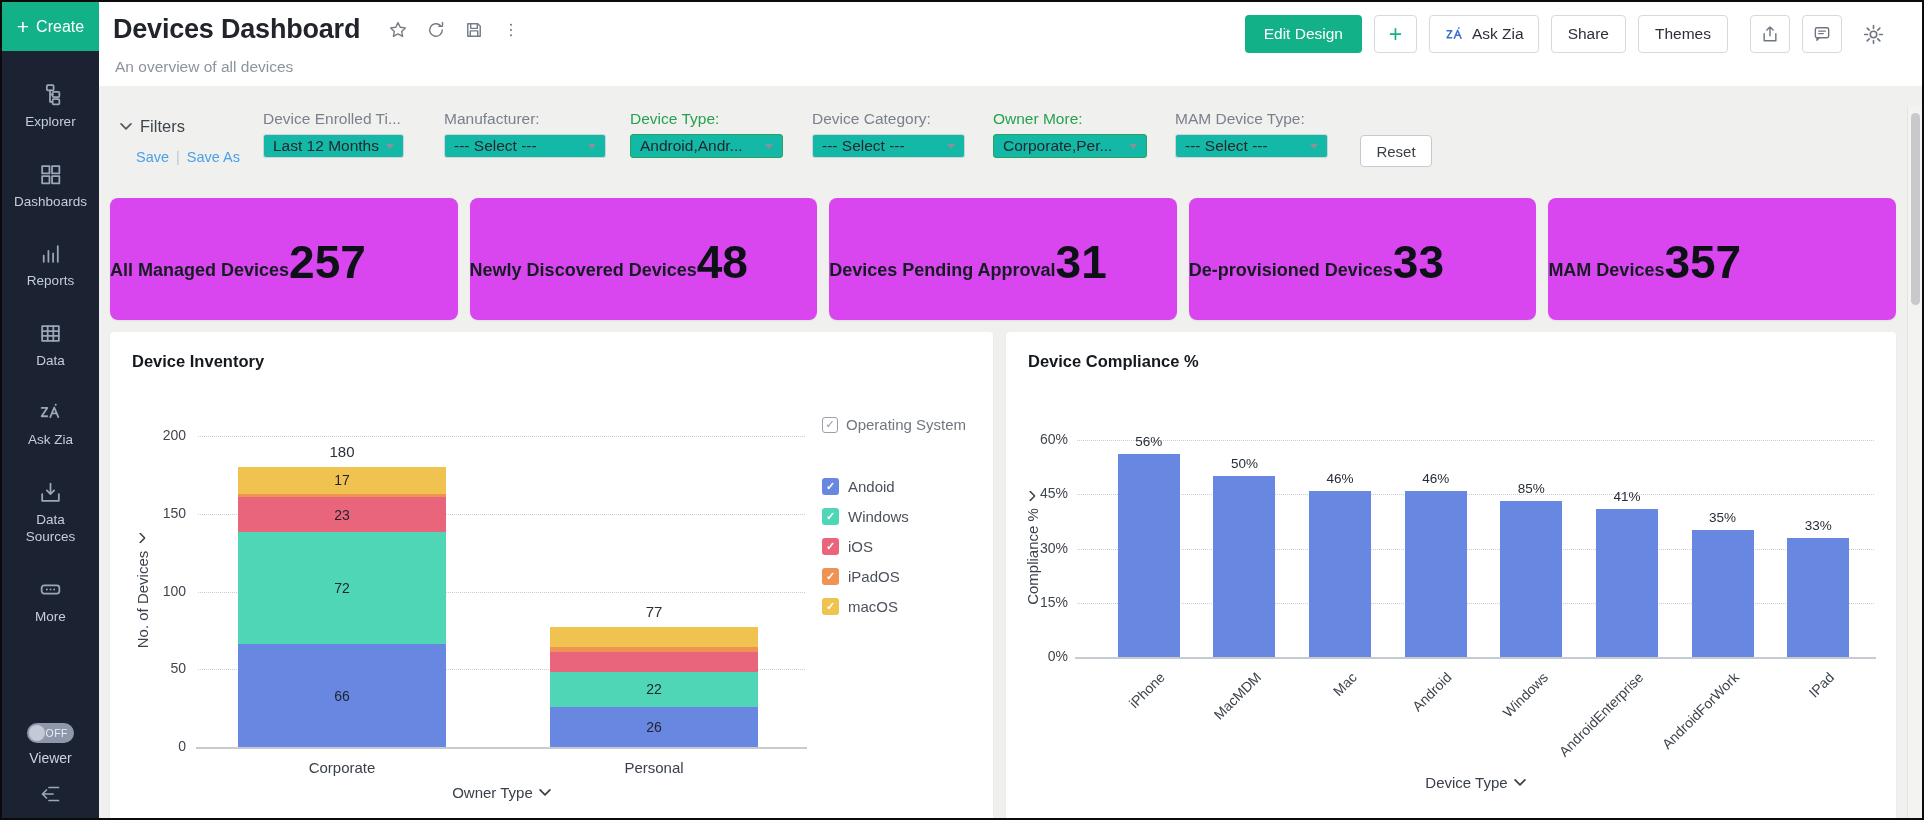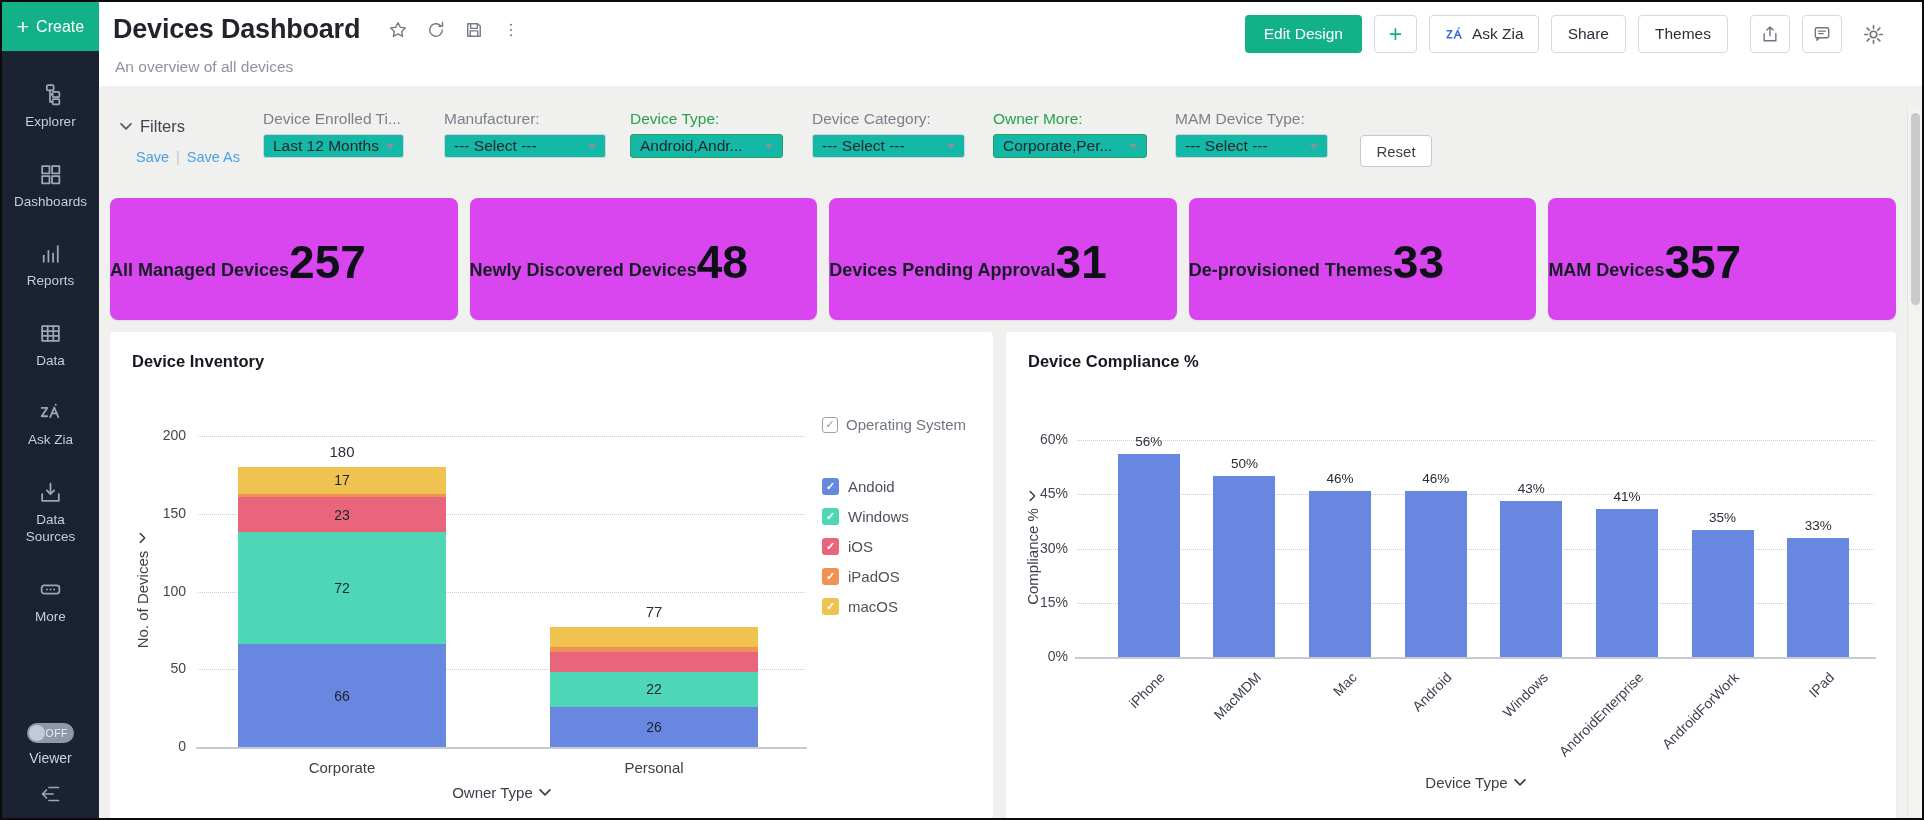--- a/index.html
+++ b/index.html
@@ -315,21 +315,21 @@
         </div>
         <div class="kpi-card">
           <div class="kpi-title">Newly Discovered Devices</div>
           <div class="kpi-value">48</div>
         </div>
         <div class="kpi-card">
           <div class="kpi-title">Devices Pending Approval</div>
           <div class="kpi-value">31</div>
         </div>
         <div class="kpi-card">
-          <div class="kpi-title">De-provisioned Themes</div>
+          <div class="kpi-title">De-provisioned Devices</div>
           <div class="kpi-value">33</div>
         </div>
         <div class="kpi-card">
           <div class="kpi-title">MAM Devices</div>
           <div class="kpi-value">357</div>
         </div>
       </div>
 
     <div class="charts-row">
       <div class="panel" id="chart1">
@@ -433,21 +433,21 @@
           <div class="bar" style="left: 207.438px; width: 62px; top: 144.167px; height: 180.833px; background: rgb(103, 135, 225);"></div>
           <div class="vlabel" style="left: 203.438px; width: 70px; top: 124.167px;">50%</div>
           <div class="xcat-rot" style="right: 643.562px; top: 337px;">MacMDM</div>
           <div class="bar" style="left: 303.062px; width: 62px; top: 158.633px; height: 166.367px; background: rgb(103, 135, 225);"></div>
           <div class="vlabel" style="left: 299.062px; width: 70px; top: 138.633px;">46%</div>
           <div class="xcat-rot" style="right: 547.938px; top: 337px;">Mac</div>
           <div class="bar" style="left: 398.688px; width: 62px; top: 158.633px; height: 166.367px; background: rgb(103, 135, 225);"></div>
           <div class="vlabel" style="left: 394.688px; width: 70px; top: 138.633px;">46%</div>
           <div class="xcat-rot" style="right: 452.312px; top: 337px;">Android</div>
           <div class="bar" style="left: 494.312px; width: 62px; top: 169.483px; height: 155.517px; background: rgb(103, 135, 225);"></div>
-          <div class="vlabel" style="left: 490.312px; width: 70px; top: 149.483px;">43%</div>
+          <div class="vlabel" style="left: 490.312px; width: 70px; top: 149.483px;">85%</div>
           <div class="xcat-rot" style="right: 356.688px; top: 337px;">Windows</div>
           <div class="bar" style="left: 589.938px; width: 62px; top: 176.717px; height: 148.283px; background: rgb(103, 135, 225);"></div>
           <div class="vlabel" style="left: 585.938px; width: 70px; top: 156.717px;">41%</div>
           <div class="xcat-rot" style="right: 261.062px; top: 337px;">AndroidEnterprise</div>
           <div class="bar" style="left: 685.562px; width: 62px; top: 198.417px; height: 126.583px; background: rgb(103, 135, 225);"></div>
           <div class="vlabel" style="left: 681.562px; width: 70px; top: 178.417px;">35%</div>
           <div class="xcat-rot" style="right: 165.438px; top: 337px;">AndroidForWork</div>
           <div class="bar" style="left: 781.188px; width: 62px; top: 205.65px; height: 119.35px; background: rgb(103, 135, 225);"></div>
           <div class="vlabel" style="left: 777.188px; width: 70px; top: 185.65px;">33%</div>
           <div class="xcat-rot" style="right: 69.8125px; top: 337px;">IPad</div>

